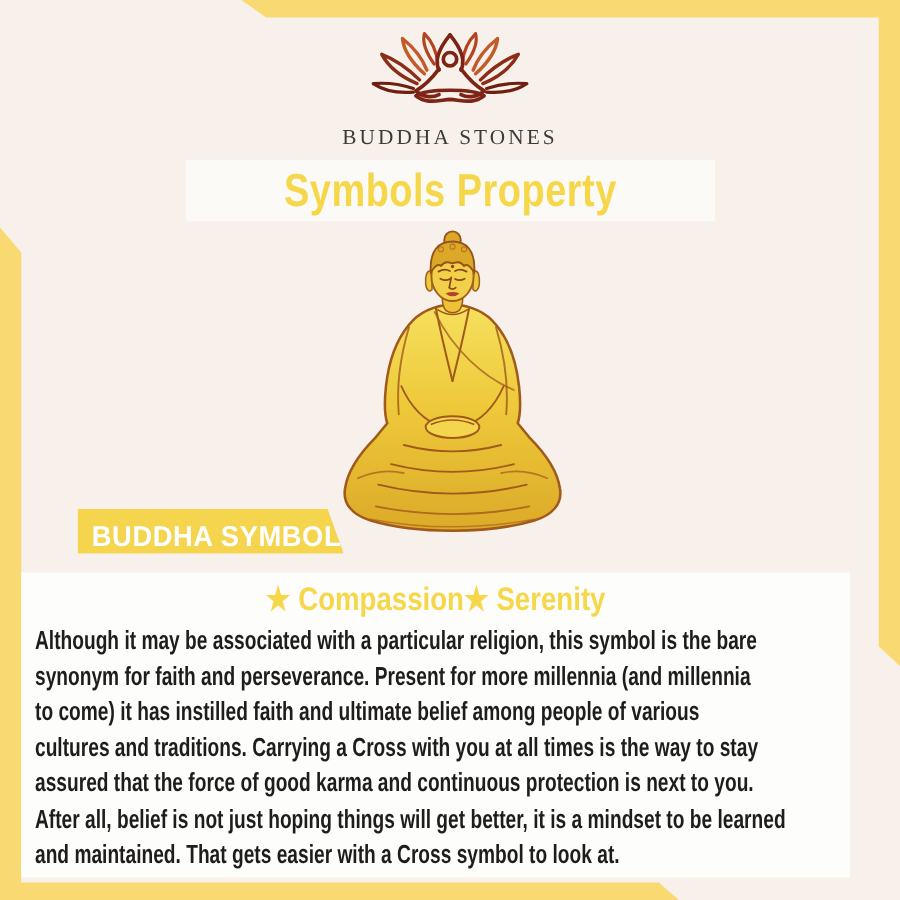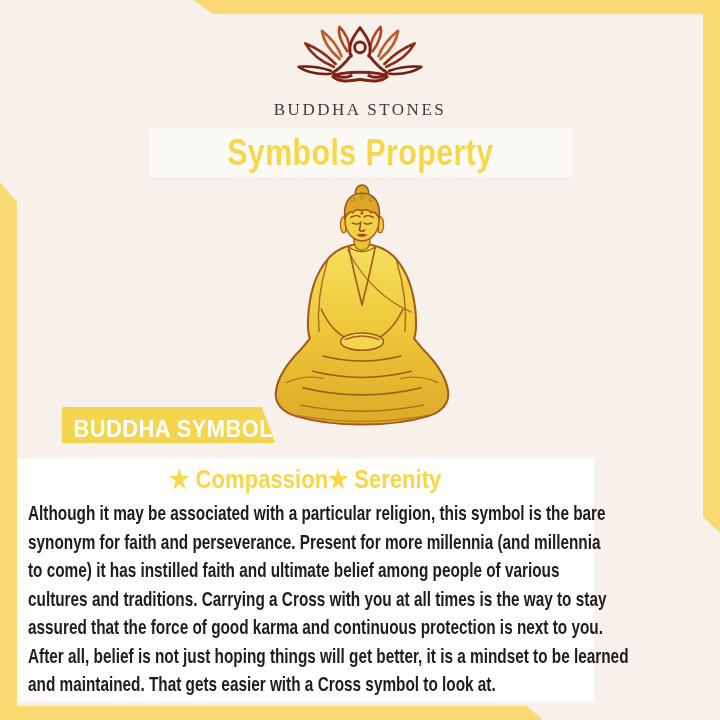--- a/index.html
+++ b/index.html
@@ -47,21 +47,21 @@
     margin-left:32px;
   }
   .ribbon span{
     padding-left:12px;
     font-size:23px;font-weight:bold;color:#ffffff;
     letter-spacing:.5px;white-space:nowrap;
     transform:scaleX(.95);transform-origin:left center;
   }
   
   .white-panel{
-    position:absolute;left:17px;top:458px;width:577px;height:244px;
+    position:absolute;left:17px;top:458px;width:663px;height:244px;
     background:var(--panel-white,#fdfdfc);
   }
   .heading{
     position:absolute;top:6px;left:0;width:100%;margin:0;
     text-align:center;
     font-size:26px;font-weight:bold;
     color:var(--accent-yellow,#f7d74a);
     transform:scaleX(.85);transform-origin:center;
     white-space:nowrap;
   }

